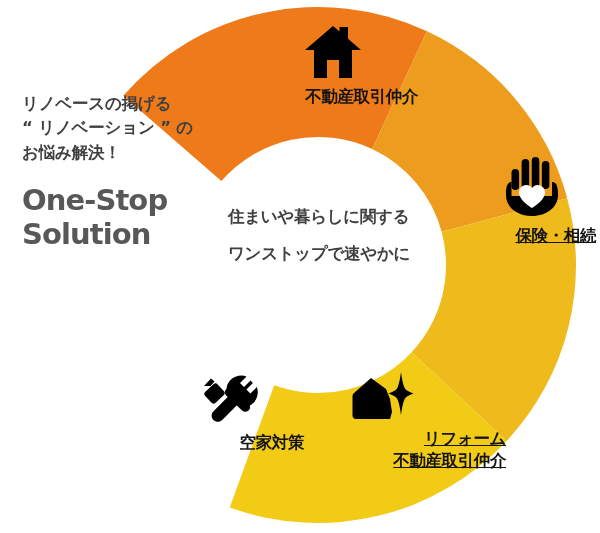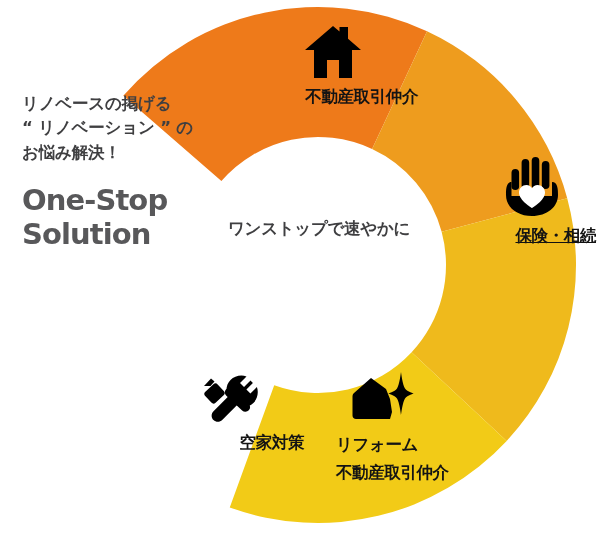--- a/index.html
+++ b/index.html
@@ -92,21 +92,21 @@
   }
 
   #seg-realestate { left: 248px; top: 24px; width: 170px; }
   #seg-realestate .label { margin-top: 4px; }
 
   #seg-insurance  { left: 468px; top: 152px; width: 128px; text-decoration: underline; }
   #seg-insurance .label { margin-top: 7px; }
 
   #seg-reform     { left: 336px; top: 372px; width: 170px; text-align: left; }
   #seg-reform .icon { margin: 0 0 0 10px; }
-  #seg-reform .label { margin-top: 6px; text-align: left; }
+  #seg-reform .label { margin-top: 0; text-align: right; text-decoration: underline; }
 
   #seg-vacant     { left: 154px; top: 370px; width: 150px; }
   #seg-vacant .label { margin-top: 4px; }
 </style>
 </head>
 <body>
 
 <div id="stage">
 
   <svg id="donut" viewBox="0 0 600 533">
@@ -122,20 +122,21 @@
     <div class="lead-line">リノベースの掲げる</div>
     <div class="lead-line">“ リノベーション ” の</div>
     <div class="lead-line">お悩み解決！</div>
     <div class="bigtitle">
       <div>One-Stop</div>
       <div>Solution</div>
     </div>
   </div>
 
   <div class="center-block">
+    <div class="center-line">住まいや暮らしに関する</div>
     <div class="center-gap"></div>
     <div class="center-line">ワンストップで速やかに</div>
   </div>
 
   <div class="seg" id="seg-realestate">
     <svg class="icon" width="64" height="58" viewBox="0 0 64 58">
       <path d="M32 2 L4 26 L13 26 L13 54 L26 54 L26 36 L38 36 L38 54 L51 54 L51 26 L60 26 L47 14.8 L47 3 L38.5 3 L38.5 7.6 Z" fill="#000000"></path>
     </svg>
     <div class="label">不動産取引仲介</div>
   </div>

